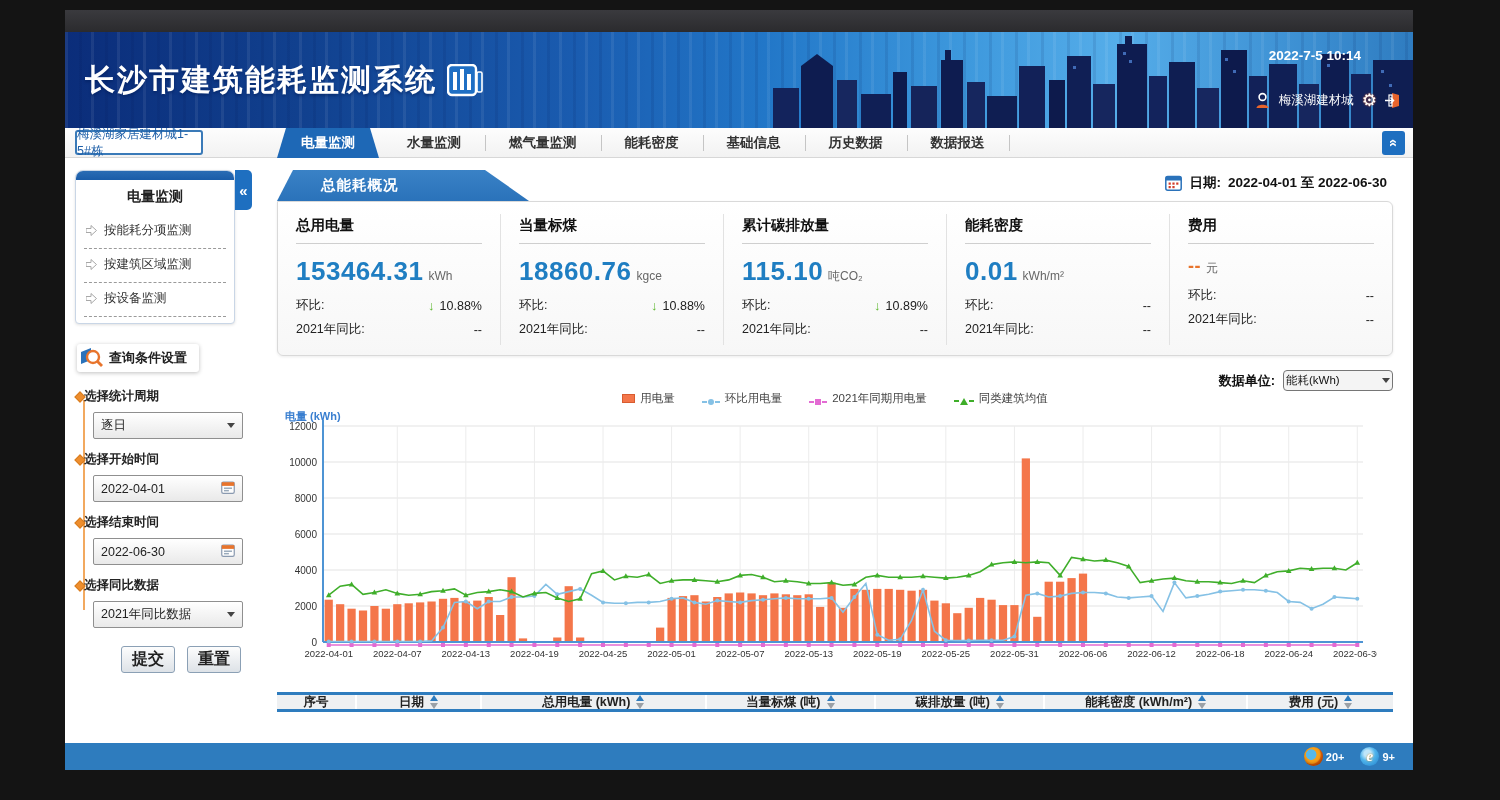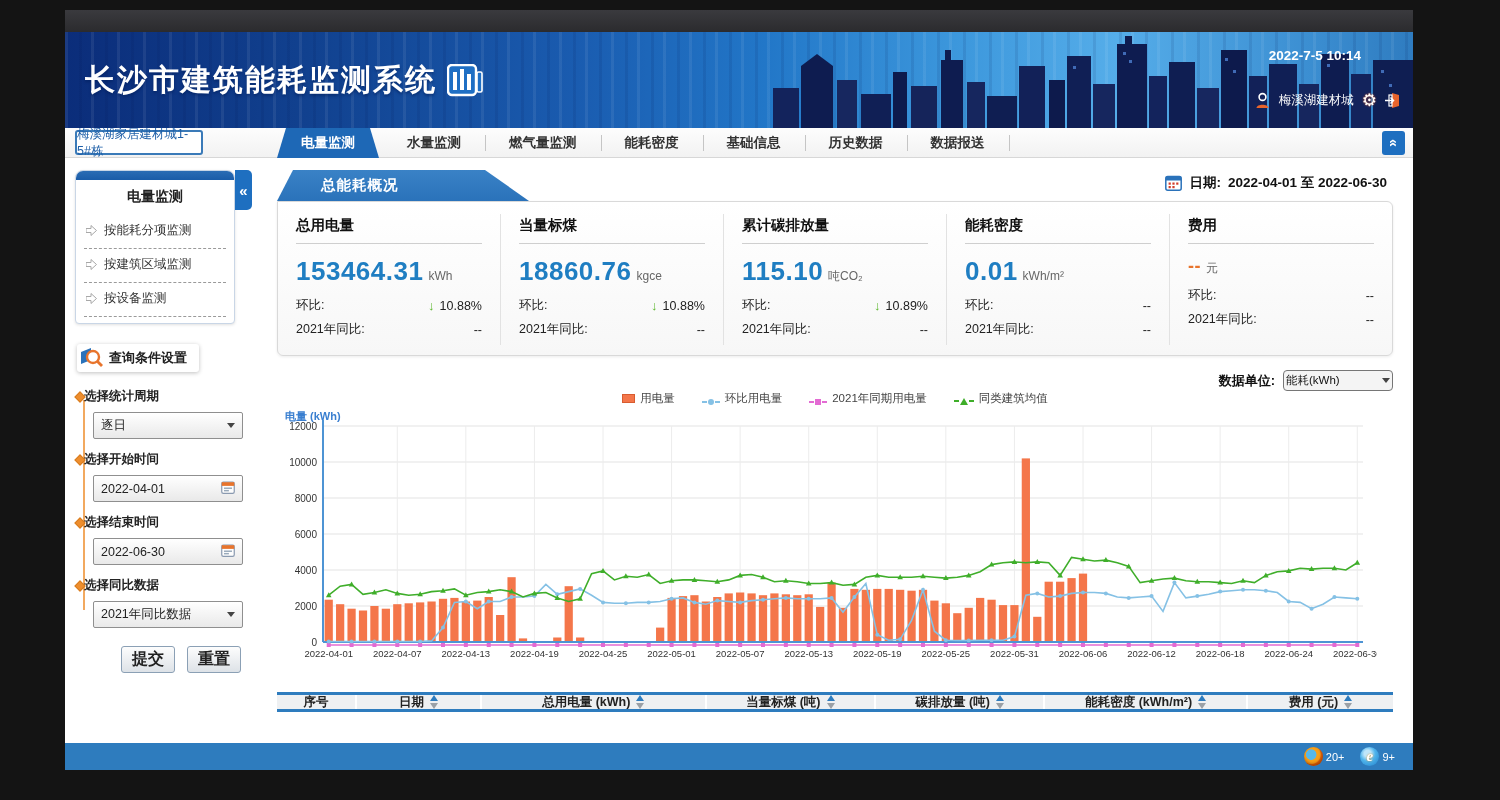--- a/index.html
+++ b/index.html
@@ -115,21 +115,21 @@
   .th-cell:last-child { border-right:none; }
   .sort { display:flex; flex-direction:column; gap:2px; }
   .tri-up { width:0; height:0; border-left:4px solid transparent; border-right:4px solid transparent;
     border-bottom:6px solid #2e7cbe; }
   .tri-dn { width:0; height:0; border-left:4px solid transparent; border-right:4px solid transparent;
     border-top:6px solid #9aa0a6; }
 
   
   .footer { position:absolute; left:0; right:0; bottom:0; height:27px; background:#2e7cbe;
     display:flex; align-items:center; justify-content:flex-end; gap:16px; padding-right:18px; }
-  .badge { display:flex; align-items:center; gap:3px; color:#fff; font-size:11px; font-weight:normal; }
+  .badge { display:flex; align-items:center; gap:3px; color:#fff; font-size:11px; font-weight:bold; }
   .ff-ball { width:19px; height:19px; border-radius:50%;
     background:radial-gradient(circle at 38% 40%, #57b8ea 0 30%, #f8a018 34% 55%, #ef6a0c 60% 100%);
     box-shadow:inset -1px -2px 3px rgba(120,40,0,.6); }
   .ie-ball { width:19px; height:19px; border-radius:50%; position:relative;
     display:flex; align-items:center; justify-content:center;
     background:radial-gradient(circle at 40% 35%, #bfe6fa 0 20%, #4fb4ec 45%, #1f7ec9 100%); }
   .ie-ball::after { content:"e"; color:#fff; font-size:15px; font-weight:bold; font-style:italic;
     font-family:"Liberation Serif","DejaVu Serif",serif; text-shadow:0 0 2px #d89020; }
   .chart-wrap { margin-top:2px; }
 </style>

